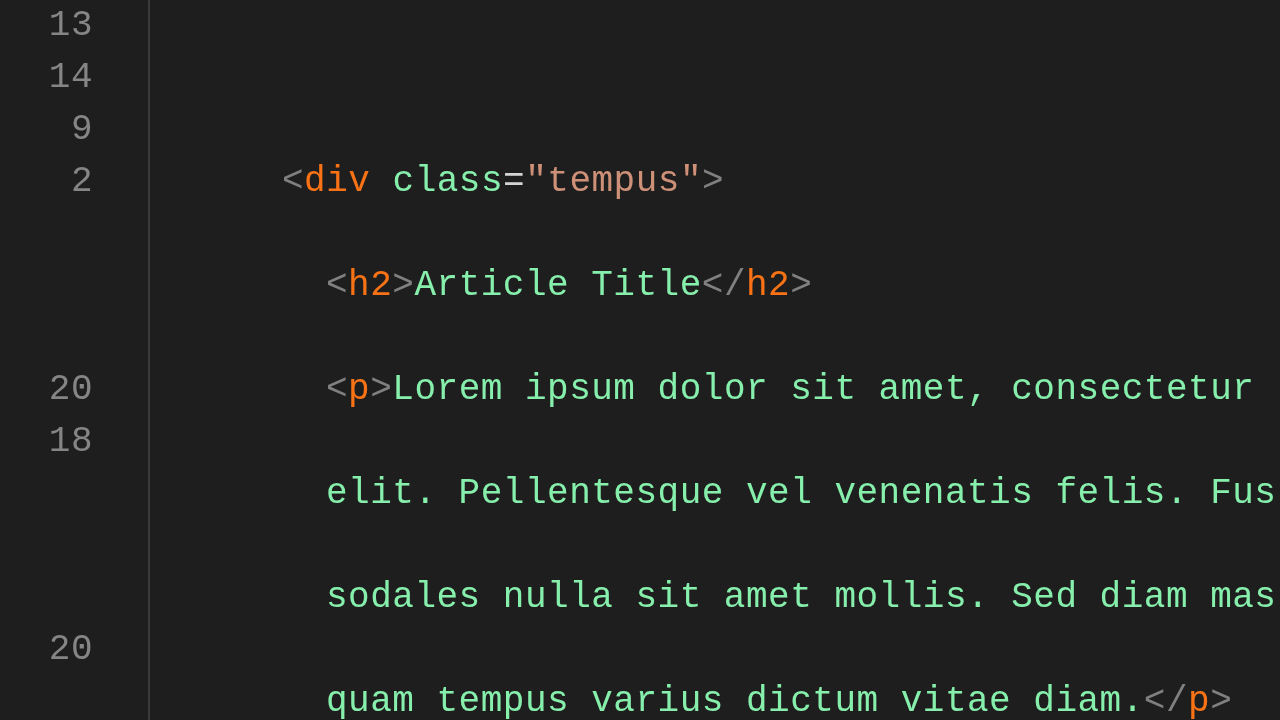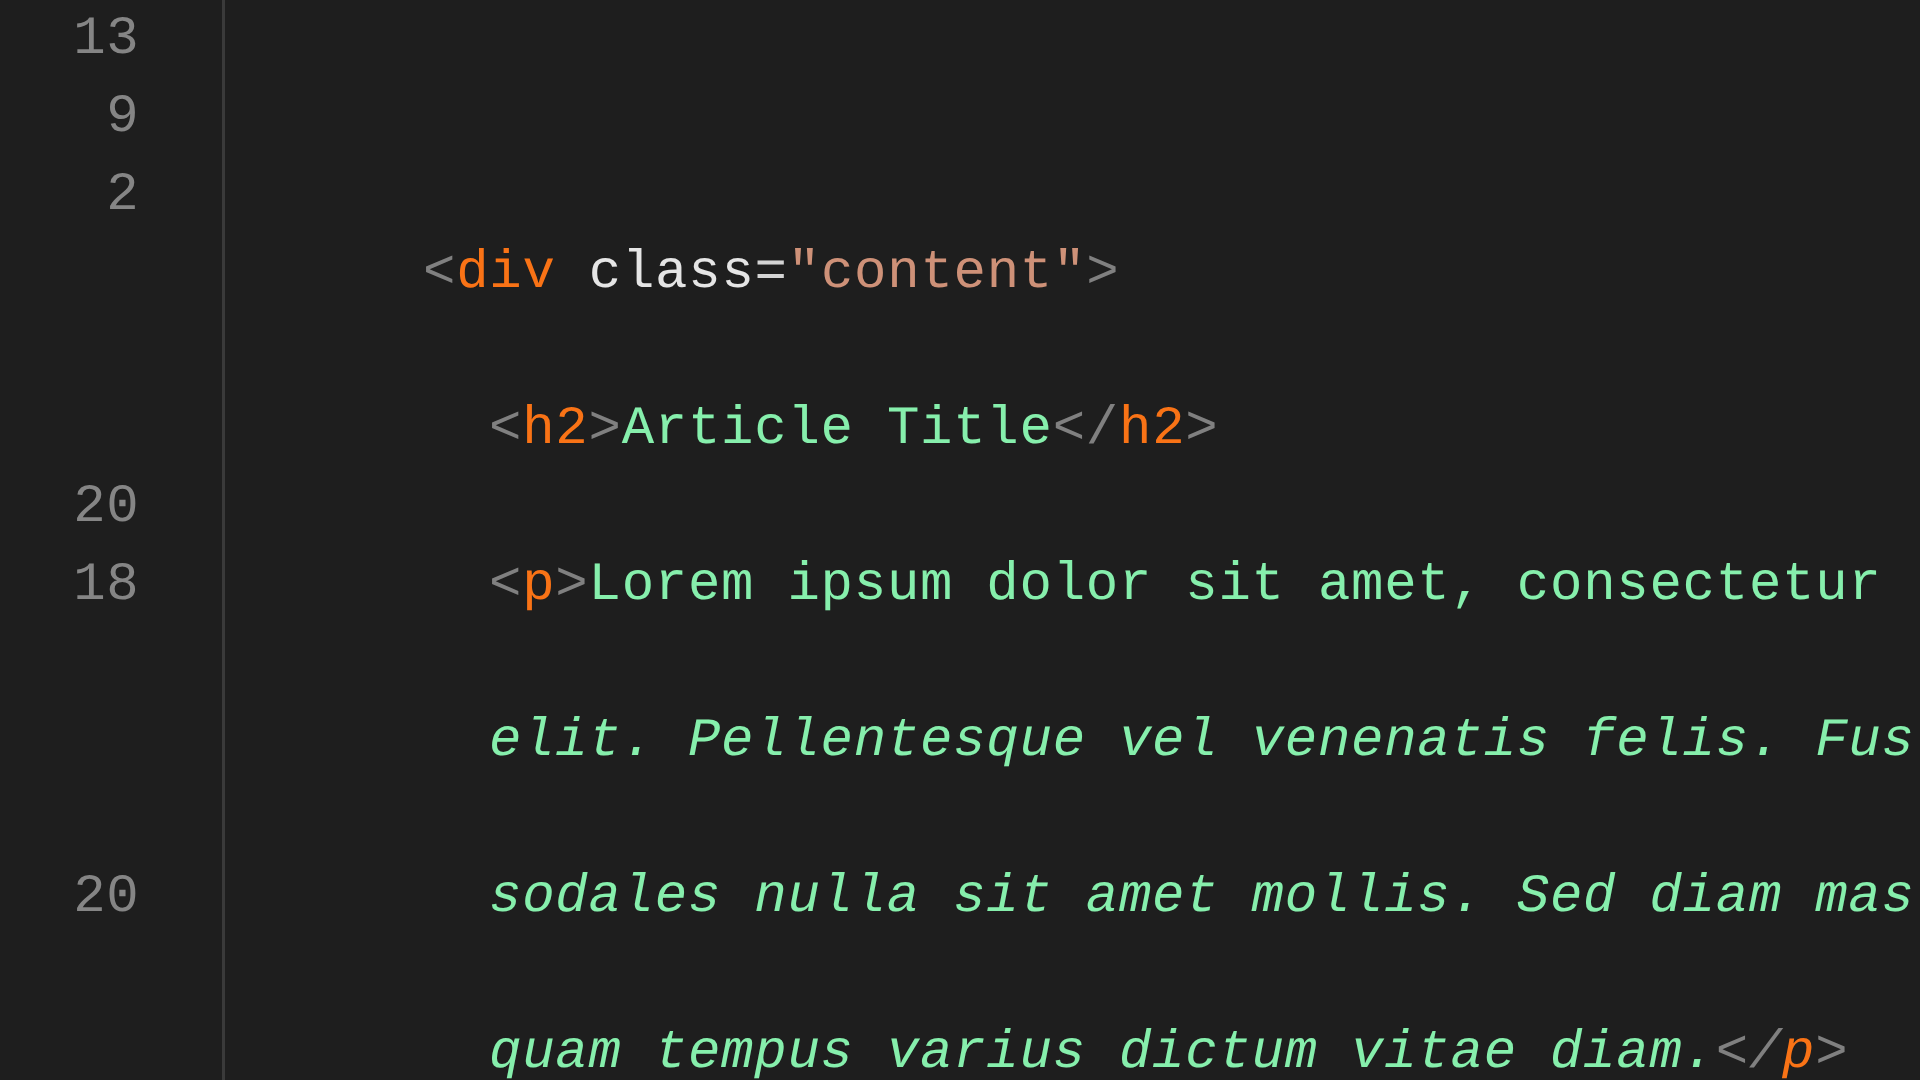--- a/index.html
+++ b/index.html
@@ -32,53 +32,54 @@
   .gutter .ln { height: 52px; }
   .code {
     flex: 1;
     background: #1e1e1e;
     color: #d4d4d4;
     padding-top: 0px;
     white-space: pre;
     overflow: hidden;
   }
   .row { height: 52px; display: block; }
-  .wrap { padding-left: 176px; display: block; height: 52px; font-style: italic; }
+  .wrap { padding-left: 176px; display: block; height: 52px; }
   .ind1 { padding-left: 132px; display: inline; }
   .ind2 { padding-left: 176px; display: inline; }
   .bracket { color: #808080; }
   .tag     { color: #f97316; }
-  .attr    { color: #e5e5e5; }
+  .attr    { color: #86efac; }
   .string  { color: #ce9178; }
   .txt     { color: #86efac; }
   .eq      { color: #d4d4d4; }
 </style>
 </head>
 <body>
 
 <div class="editor">
 
   <div class="gutter">
     <div class="ln">13</div>
+    <div class="ln">14</div>
     <div class="ln">9</div>
     <div class="ln">2</div>
     <div class="ln"></div>
     <div class="ln"></div>
     <div class="ln"></div>
     <div class="ln">20</div>
     <div class="ln">18</div>
     <div class="ln"></div>
     <div class="ln"></div>
     <div class="ln"></div>
     <div class="ln">20</div>
   </div>
 
   <div class="code">
 <span class="row"></span>
-<span class="row"><span class="ind1"></span><span class="bracket">&lt;</span><span class="tag">div</span> <span class="attr">class</span><span class="eq">=</span><span class="string">"</span><span class="string">content</span><span class="string">"</span><span class="bracket">&gt;</span></span>
+<span class="row"><span class="ind1"></span><span class="bracket">&lt;</span><span class="tag">div</span> <span class="attr">class</span><span class="eq">=</span><span class="string">"</span><span class="string">tempus</span><span class="string">"</span><span class="bracket">&gt;</span></span>
 <span class="row"><span class="ind2"></span><span class="bracket">&lt;</span><span class="tag">h2</span><span class="bracket">&gt;</span><span class="txt">Article Title</span><span class="bracket">&lt;/</span><span class="tag">h2</span><span class="bracket">&gt;</span></span>
 <span class="row"><span class="ind2"></span><span class="bracket">&lt;</span><span class="tag">p</span><span class="bracket">&gt;</span><span class="txt">Lorem ipsum dolor sit amet, consectetur </span></span>
 <span class="wrap"><span class="txt">elit. Pellentesque vel venenatis felis. Fus</span></span>
 <span class="wrap"><span class="txt">sodales nulla sit amet mollis. Sed diam mas</span></span>
 <span class="wrap"><span class="txt">quam tempus varius dictum vitae diam.</span><span class="bracket">&lt;/</span><span class="tag">p</span><span class="bracket">&gt;</span></span>
 
 
 
 
 

